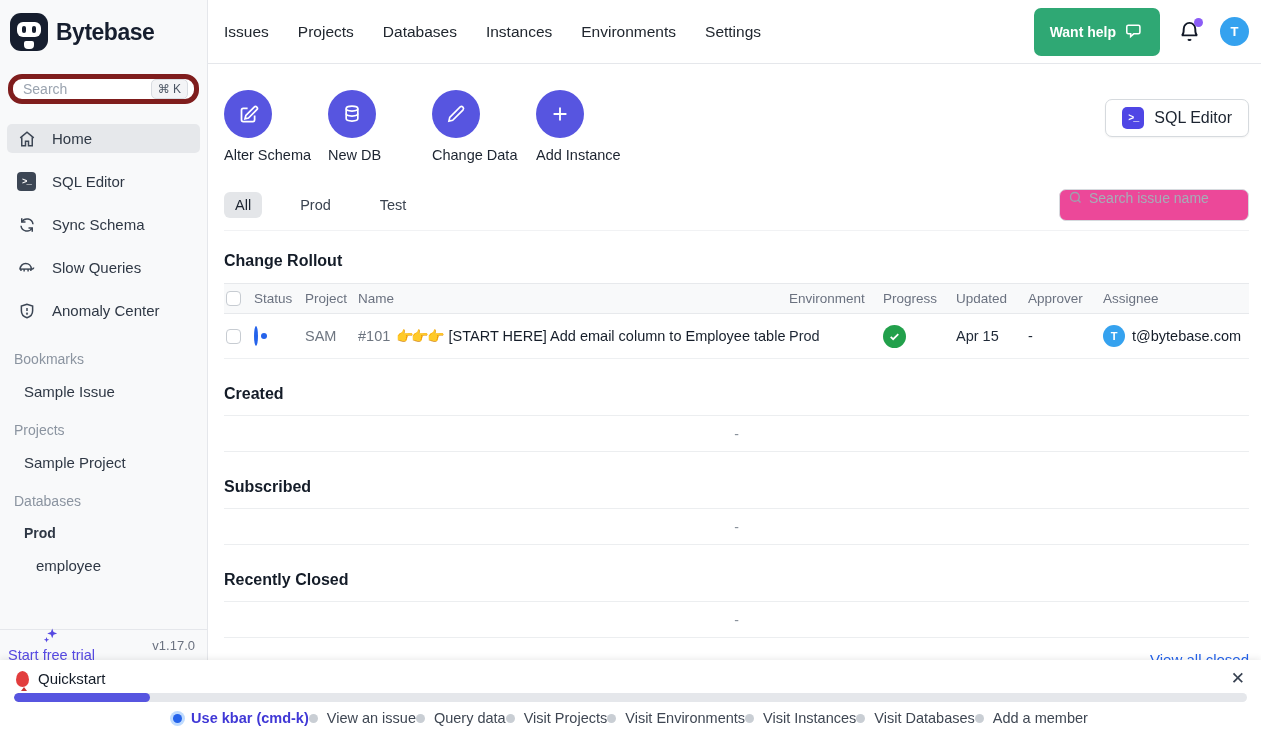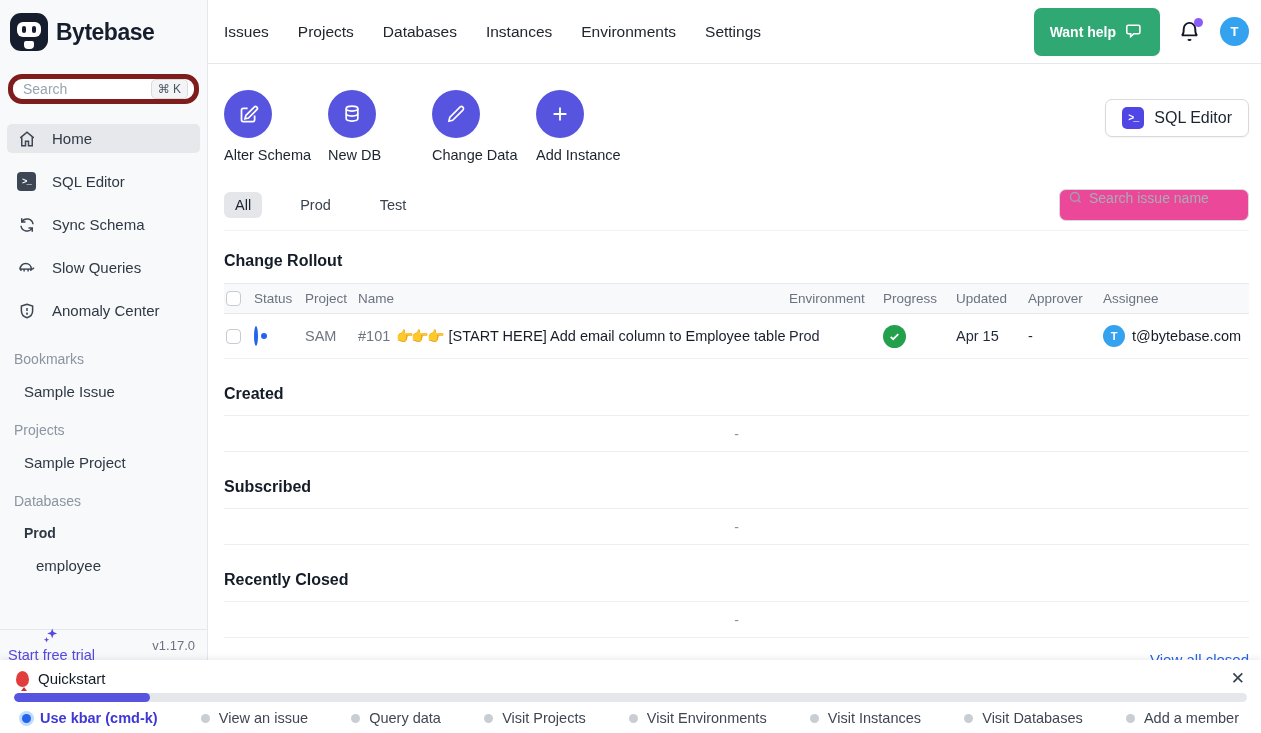--- a/index.html
+++ b/index.html
@@ -99,21 +99,21 @@
   
   .quickstart { height:73px; background:#fff; box-shadow:0 -2px 6px rgba(0,0,0,.07); position:relative; z-index:5;
     display:flex; flex-direction:column; }
   .qs-top { display:flex; align-items:center; padding:10px 16px 6px 16px; }
   .balloon { width:13px; height:16px; background:#e23d3d; border-radius:50% 50% 50% 50%/55% 55% 45% 45%; position:relative; margin-right:9px; }
   .balloon::after { content:""; position:absolute; left:5px; bottom:-4px; border-left:3px solid transparent; border-right:3px solid transparent; border-bottom:4px solid #c73434; }
   .qs-title { font-size:15px; color:#141c28; }
   .qs-close { margin-left:auto; font-size:17px; color:#374151; cursor:pointer; line-height:1; }
   .qs-track { margin:0 14px; height:9px; border-radius:5px; background:#e5e7eb; overflow:hidden; }
   .qs-fill { height:100%; border-radius:5px; background:#5755e0; }
-  .qs-items { display:flex; align-items:center; justify-content:space-between; padding:8px 22px 0 22px; }
+  .qs-items { display:flex; align-items:center; justify-content:center; padding:8px 22px 0 22px; }
   .qs-item { display:flex; align-items:center; gap:9px; font-size:14.5px; color:#3f4753; cursor:pointer; }
   .qs-dot { width:9px; height:9px; border-radius:50%; background:#c9ced4; flex-shrink:0; }
   .qs-item.active { color:#4038d6; font-weight:600; }
   .qs-item.active .qs-dot { background:#2563eb; box-shadow:0 0 0 3px #bfdbfe; }
   svg { display:block; }
 </style>
 </head>
 <body>
 
 <div class="app">

